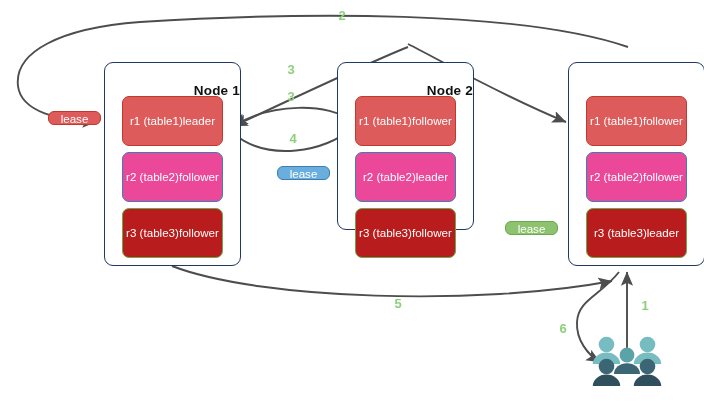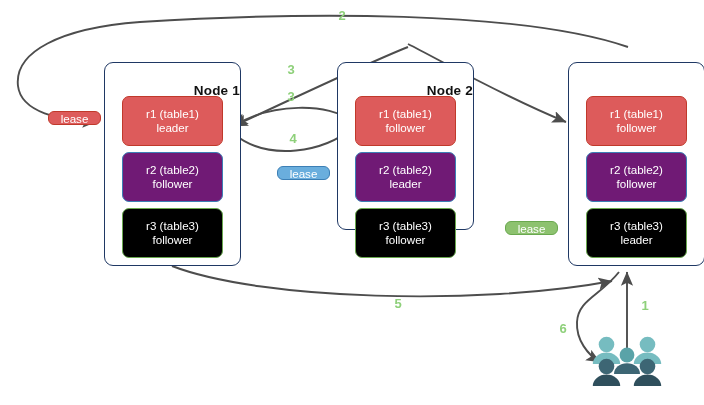--- a/index.html
+++ b/index.html
@@ -7,27 +7,27 @@
        font-family:"Liberation Sans","DejaVu Sans",sans-serif;}
   #stage{position:absolute;left:0;top:0;width:704px;height:405px;}
 
   svg.edges{position:absolute;left:0;top:0;width:704px;height:405px;overflow:visible;}
 
   .node{position:absolute;box-sizing:border-box;border:1.4px solid #1f3864;
         border-radius:9px;background:#ffffff;}
   .node-title{position:absolute;left:0;right:0;top:8px;text-align:right;
               font-size:13.5px;font-weight:bold;color:#111111;letter-spacing:.2px;margin-top:12px;}
   .replica{position:absolute;left:17px;right:17px;height:50px;border-radius:7px;
-           box-sizing:border-box;display:flex;flex-direction:column;
+           box-sizing:border-box;display:flex;flex-direction:row;
            align-items:center;justify-content:center;color:#ffffff;
            font-size:11.6px;line-height:14px;text-align:center;}
   .replica span{display:block;}
   .r-red{background:#dd5b5b;border:1.5px solid #c0392b;}
-  .r-blue{background:#701a75;border:1.5px solid #3c7fb5;}
-  .r-green{background:#000000;border:1.5px solid #6aa84f;}
+  .r-blue{background:#ec4899;border:1.5px solid #3c7fb5;}
+  .r-green{background:#b91c1c;border:1.5px solid #6aa84f;}
 
   .lease{position:absolute;border-radius:6px;box-sizing:border-box;
          display:flex;align-items:center;justify-content:center;
          color:#ffffff;font-size:11.6px;padding:0 6px;height:14px;}
   .lease.l-red{background:#dd5b5b;border:1.5px solid #c0392b;}
   .lease.l-blue{background:#6aaedd;border:1.5px solid #3c7fb5;}
   .lease.l-green{background:#8dc26f;border:1.5px solid #6aa84f;}
 
   .elabel{position:absolute;color:#8ed07a;font-size:13px;font-weight:bold;
           text-align:center;width:20px;}

